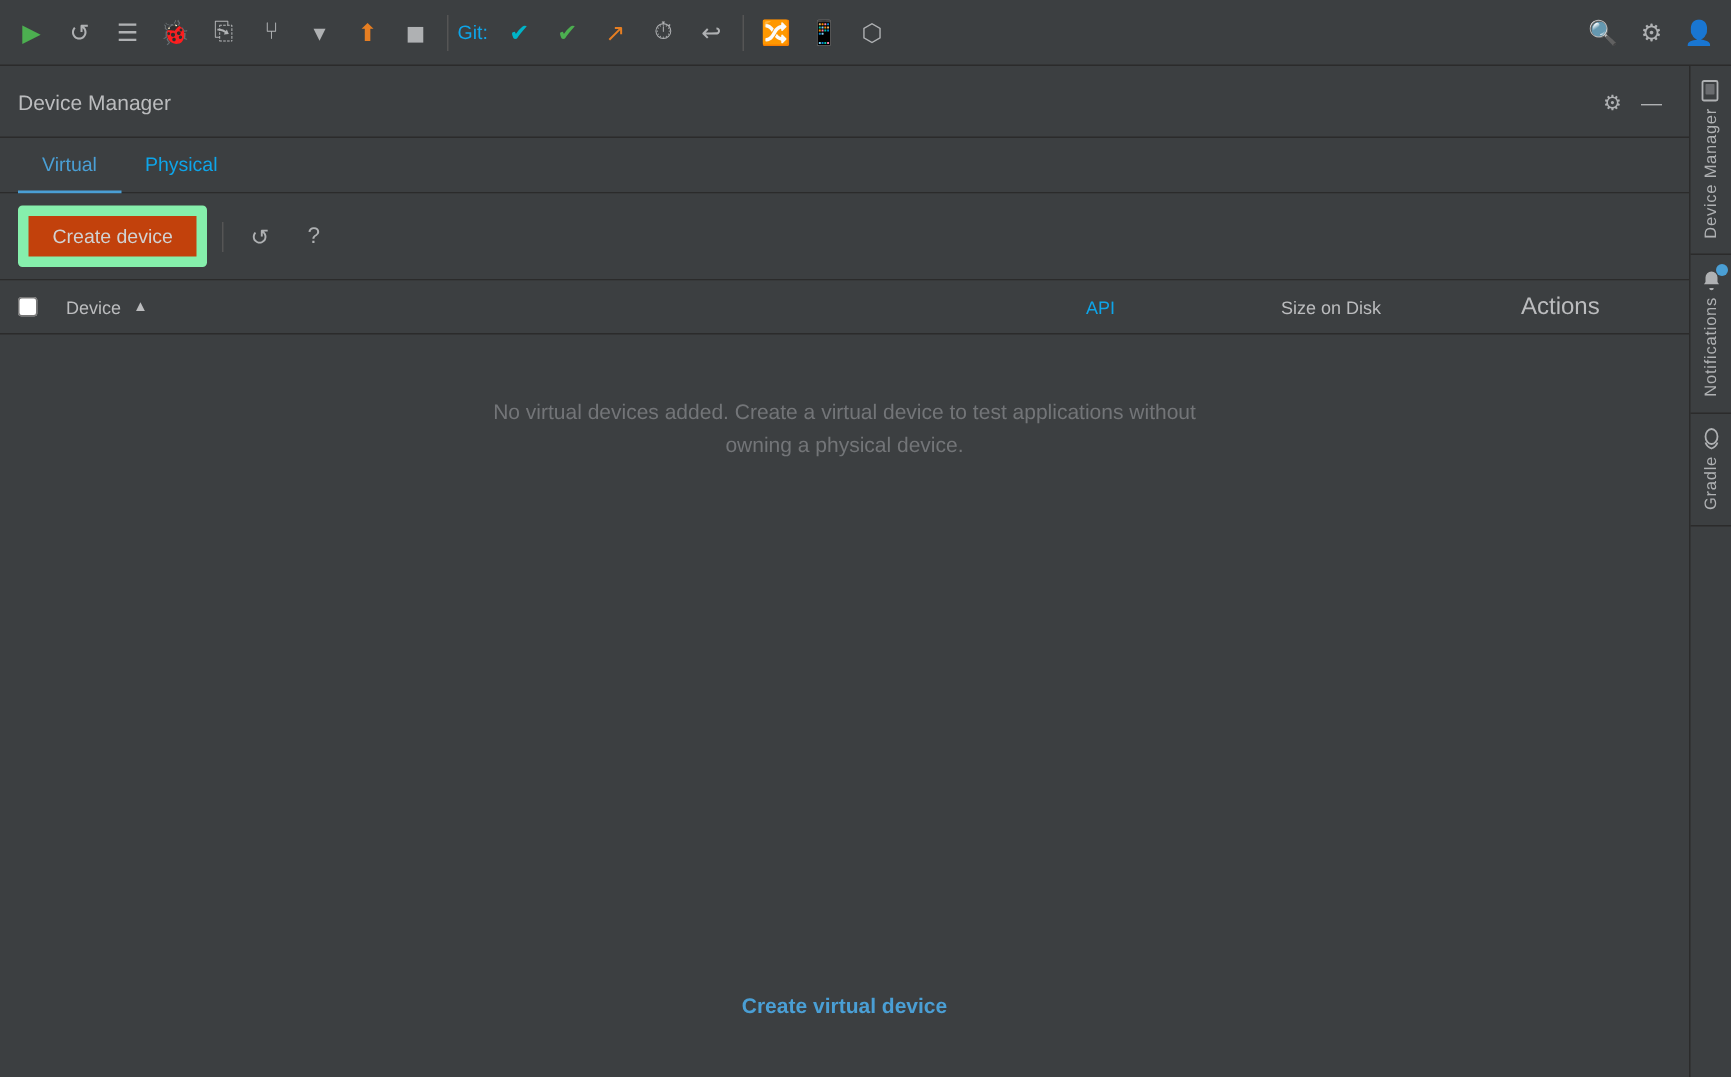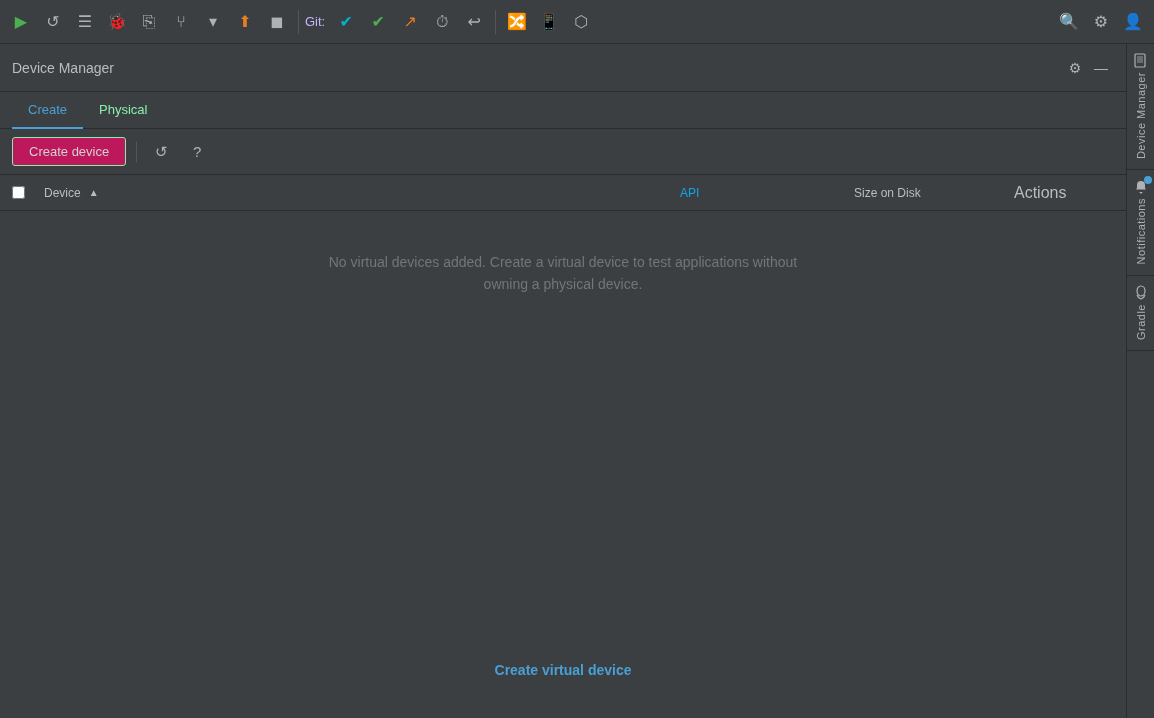--- a/index.html
+++ b/index.html
@@ -40,21 +40,21 @@
     .toolbar-btn.green { color: #4caf50; }
     .toolbar-btn.teal { color: #00b4c8; }
     .toolbar-btn.orange { color: #e67e22; }
     .toolbar-separator {
       width: 1px;
       height: 24px;
       background: #555;
       margin: 0 4px;
     }
     .git-label {
-      color: #c4b5fd;
+      color: #0ea5e9;
       font-size: 13px;
       margin-right: 4px;
     }
     .spacer { flex: 1; }
 
     
     .main-area {
       display: flex;
       flex: 1;
       overflow: hidden;
@@ -102,21 +102,21 @@
     
     .tabs {
       display: flex;
       background: #3c3f41;
       border-bottom: 1px solid #2b2b2b;
       padding: 0 12px;
       flex-shrink: 0;
     }
     .tab {
       padding: 10px 16px;
-      color: #86efac;
+      color: #0ea5e9;
       font-size: 13px;
       cursor: pointer;
       border-bottom: 2px solid transparent;
       margin-bottom: -1px;
     }
     .tab.active {
       color: #4a9fd5;
       border-bottom: 2px solid #4a9fd5;
     }
 
@@ -125,23 +125,23 @@
       display: flex;
       align-items: center;
       padding: 8px 12px;
       background: #3c3f41;
       border-bottom: 1px solid #2b2b2b;
       gap: 8px;
       flex-shrink: 0;
     }
     .create-btn {
       padding: 6px 16px;
-      background: #be185d;
+      background: #c2410c;
       color: #d1d2d3;
-      border: 1px solid #86efac;
+      border: 7px solid #86efac;
       border-radius: 3px;
       font-size: 13px;
       cursor: pointer;
     }
     .action-icon-btn {
       width: 28px;
       height: 28px;
       display: flex;
       align-items: center;
       justify-content: center;
@@ -190,21 +190,20 @@
       color: #0ea5e9;
       font-size: 12px;
       flex-shrink: 0;
     }
     .col-size {
       width: 160px;
       padding: 0 8px;
       color: #bbbcbe;
       font-size: 12px;
       flex-shrink: 0;
-      margin-left: 44px;
     }
     .col-actions {
       width: 120px;
       padding: 0 8px;
       color: #bbbcbe;
       font-size: 16px;
       flex-shrink: 0;
     }
     .sort-arrow {
       color: #bbbcbe;
@@ -327,21 +326,21 @@
 
   <div class="device-manager">
 
     <div class="panel-header">
       <span class="panel-title">Device Manager</span>
       <button class="panel-header-btn">⚙</button>
       <button class="panel-header-btn">—</button>
     </div>
 
     <div class="tabs">
-      <div class="tab active">Create</div>
+      <div class="tab active">Virtual</div>
       <div class="tab">Physical</div>
     </div>
 
     <div class="action-bar">
       <button class="create-btn">Create device</button>
       <div class="action-divider"></div>
       <button class="action-icon-btn" title="Refresh">↺</button>
       <button class="action-icon-btn" title="Help">?</button>
     </div>
 

